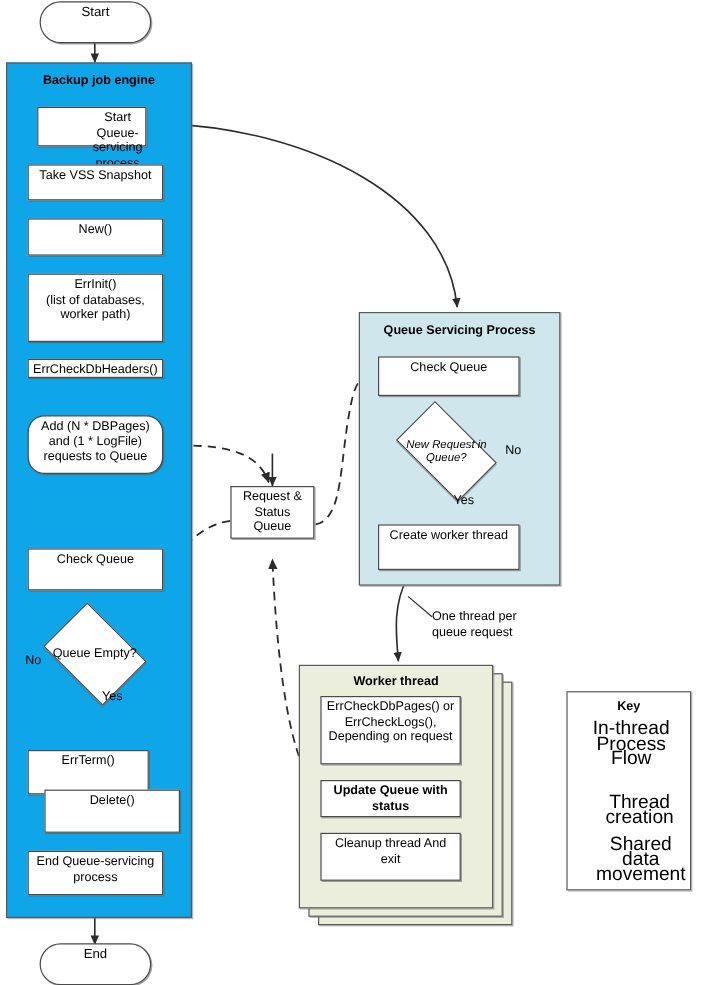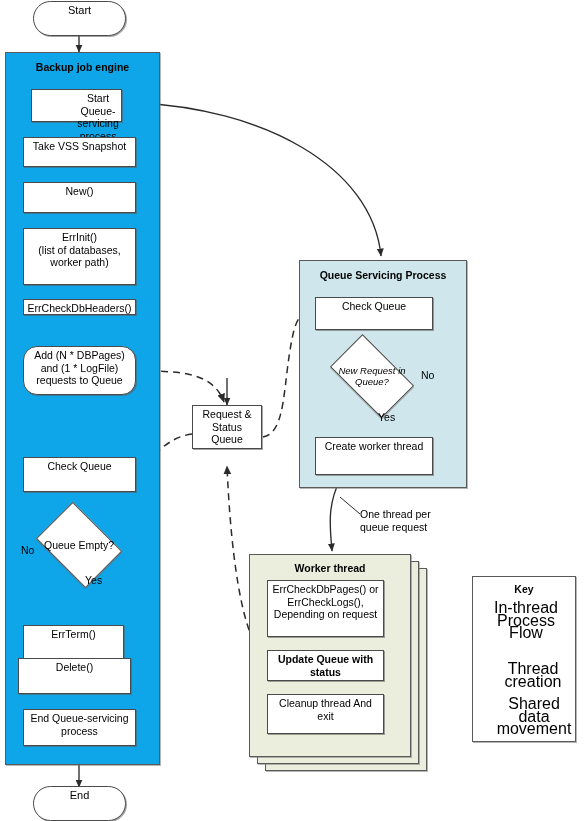--- a/index.html
+++ b/index.html
@@ -238,21 +238,21 @@
     <div class="dshape"></div>
     <div class="dlabel" style="white-space:pre-line;">Queue Empty?</div>
   </div>
   <div class="edge-label" style="left:21px;top:544px;">No</div>
   <div class="edge-label" style="left:85px;top:574px;">Yes</div>
 
   <div class="node" style="left:23px;top:593px;width:101px;height:37px;margin-top:32px;">
     <span>ErrTerm()</span>
   </div>
 
-  <div class="node" style="left:18px;top:658px;width:113px;height:36px;">
+  <div class="node" style="left:37px;top:658px;width:113px;height:36px;">
     <span>Delete()</span>
   </div>
 
   <div class="node" style="left:23px;top:709px;width:113px;height:37px;">
     <span>End Queue-servicing process</span>
   </div>
 
   <div class="node" style="left:192px;top:405px;width:70px;height:44px;">
     <span>Request &amp; Status Queue</span>
   </div>

